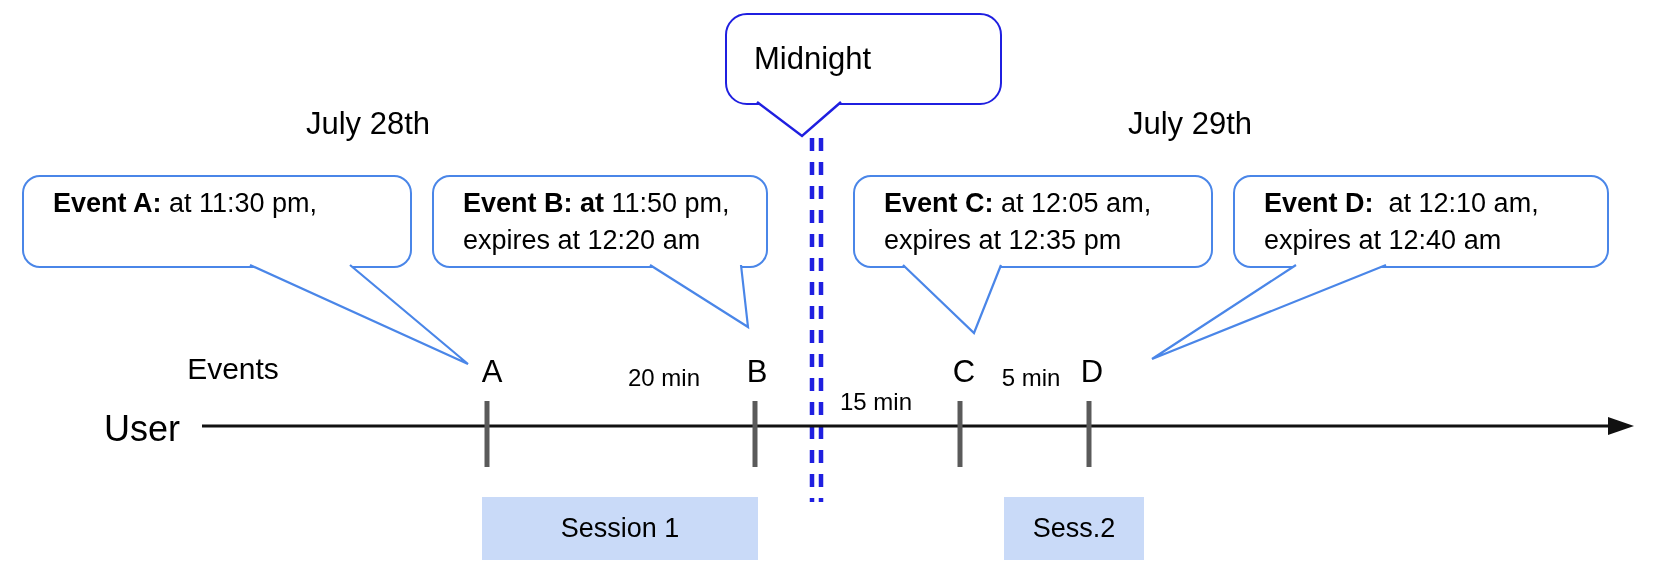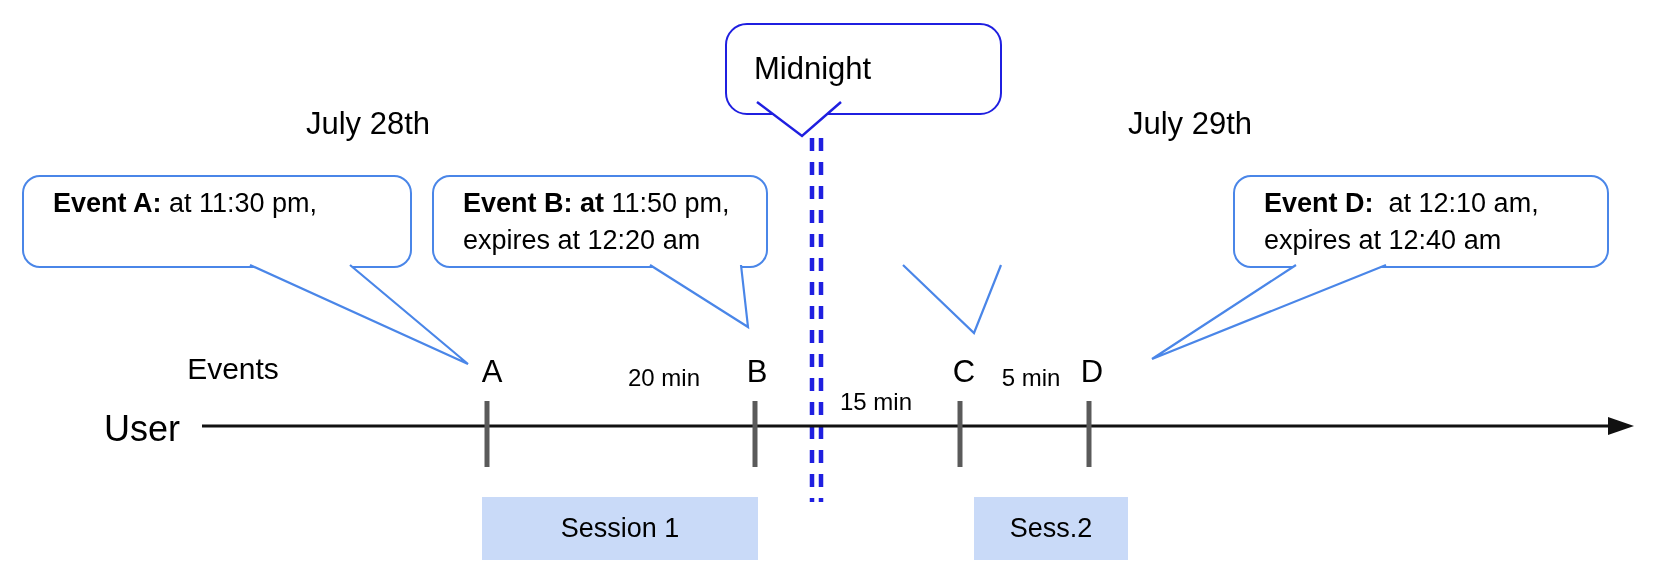--- a/index.html
+++ b/index.html
@@ -9,21 +9,21 @@
   }
   .abs{position:absolute;}
   
   .date-title{top:106px;width:240px;text-align:center;font-size:31px;z-index:3;}
   #date-left{left:248px;}
   #date-right{left:1070px;}
   
   #midnight-bubble{
     left:725px;top:13px;width:277px;height:92px;box-sizing:border-box;
     border:2.5px solid #1f1fe0;border-radius:22px;background:#fff;z-index:1;
-    display:flex;align-items:center;padding-left:27px;font-size:31px;margin-top:10px;
+    display:flex;align-items:center;padding-left:27px;font-size:31px;
   }
   
   .bubble{
     top:175px;height:93px;box-sizing:border-box;background:#fff;
     border:2.5px solid #4a86e8;border-radius:18px;z-index:1;
     padding:8px 10px 0 29px;font-size:27px;line-height:37px;white-space:nowrap;
   }
   .bubble b{font-weight:bold;}
   #bubble-a{left:22px;width:390px;}
   #bubble-b{left:432px;width:336px;}
@@ -43,40 +43,44 @@
   .gap-label{top:364px;width:120px;text-align:center;font-size:24px;z-index:3;}
   #gap-20{left:604px;}
   #gap-15{left:816px;margin-top:24px;}
   #gap-5{left:971px;}
   
   .session-box{
     top:497px;height:63px;background:#c9daf8;z-index:1;
     display:flex;align-items:center;justify-content:center;font-size:27px;
   }
   #session-1{left:482px;width:276px;}
-  #session-2{left:974px;width:154px;}
+  #session-2{left:1004px;width:140px;}
 </style>
 </head>
 <body>
 
 <div id="canvas">
 
   <div id="date-left" class="abs date-title">July 28th</div>
   <div id="date-right" class="abs date-title">July 29th</div>
 
   <div id="midnight-bubble" class="abs">
     <span>Midnight</span>
   </div>
 
   <div id="bubble-a" class="abs bubble">
     <b>Event A:</b><span> at 11:30 pm,</span><br>
   </div>
   <div id="bubble-b" class="abs bubble">
     <b>Event B: at</b><span> 11:50 pm,</span><br>
     <span>expires at 12:20 am</span>
+  </div>
+  <div id="bubble-c" class="abs bubble">
+    <b>Event C:</b><span> at 12:05 am,</span><br>
+    <span>expires at 12:35 pm</span>
   </div>
   <div id="bubble-d" class="abs bubble">
     <b>Event D:</b><span>&nbsp; at 12:10 am,</span><br>
     <span>expires at 12:40 am</span>
   </div>
 
   <svg id="linework" class="abs" width="1668" height="578" viewBox="0 0 1668 578">
 
     <path d="M 250,265 L 468,364 L 350,265" fill="#ffffff" stroke="#4a86e8" stroke-width="2.2"></path>
     <path d="M 650,265 L 748,327 L 741,265" fill="#ffffff" stroke="#4a86e8" stroke-width="2.2"></path>

